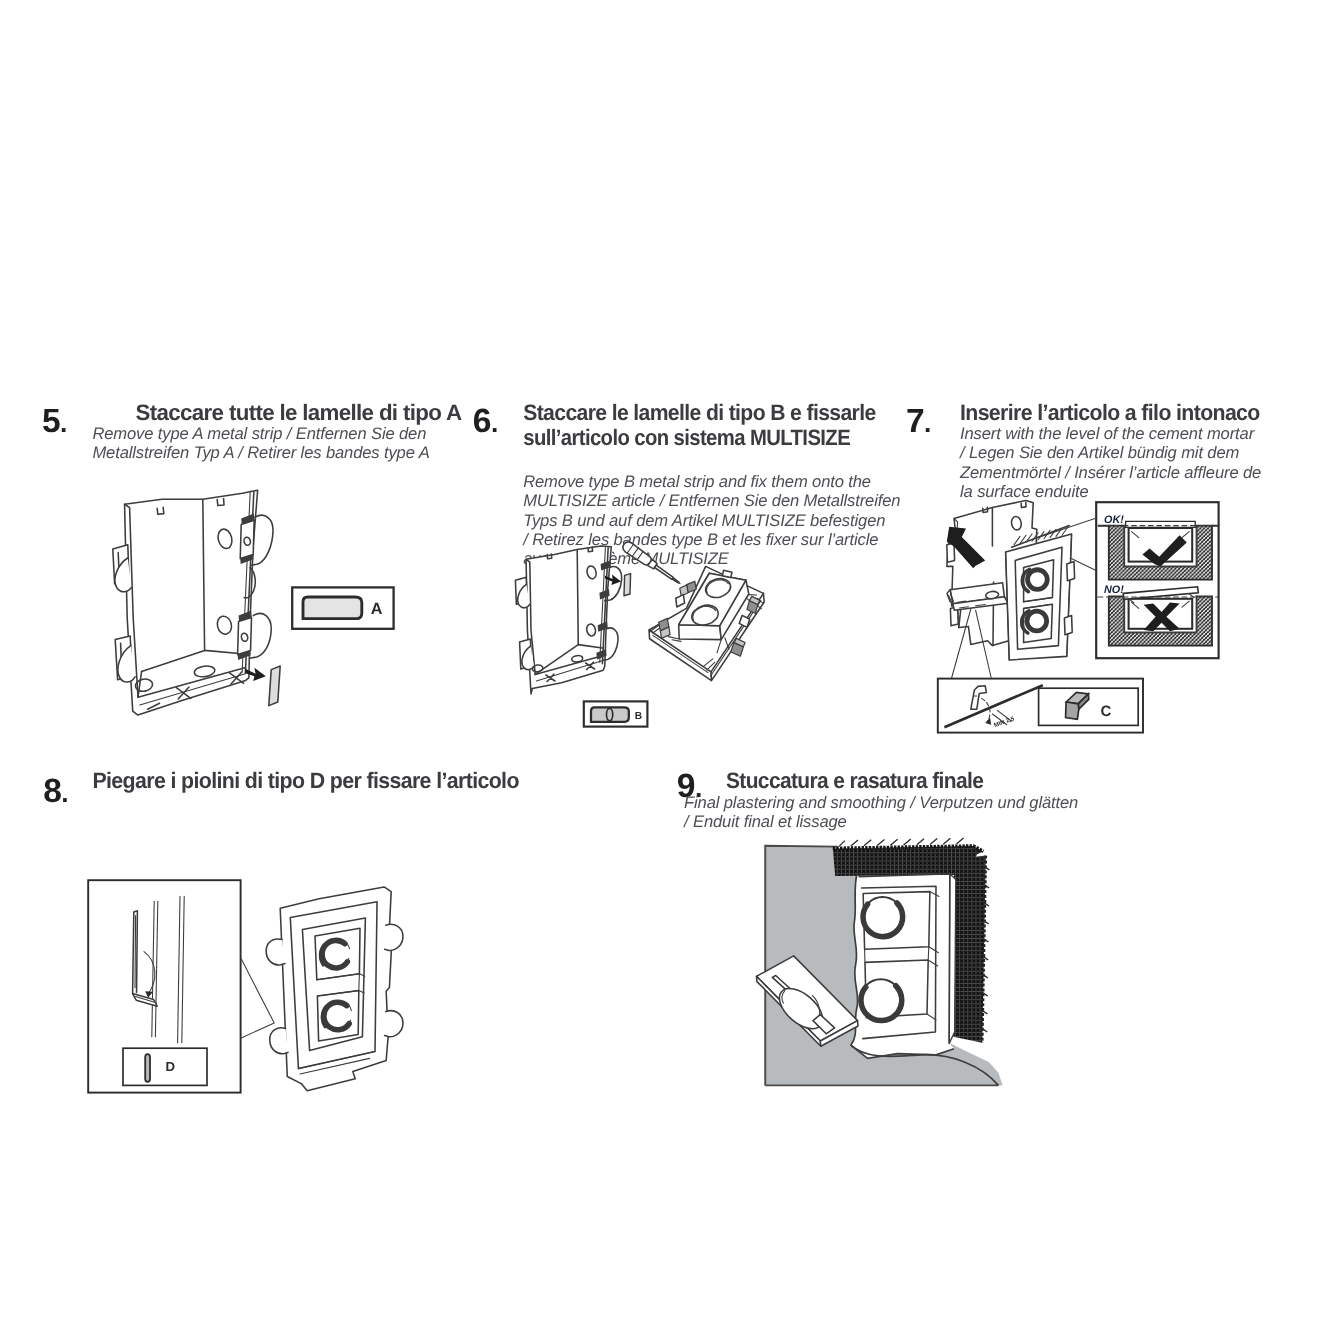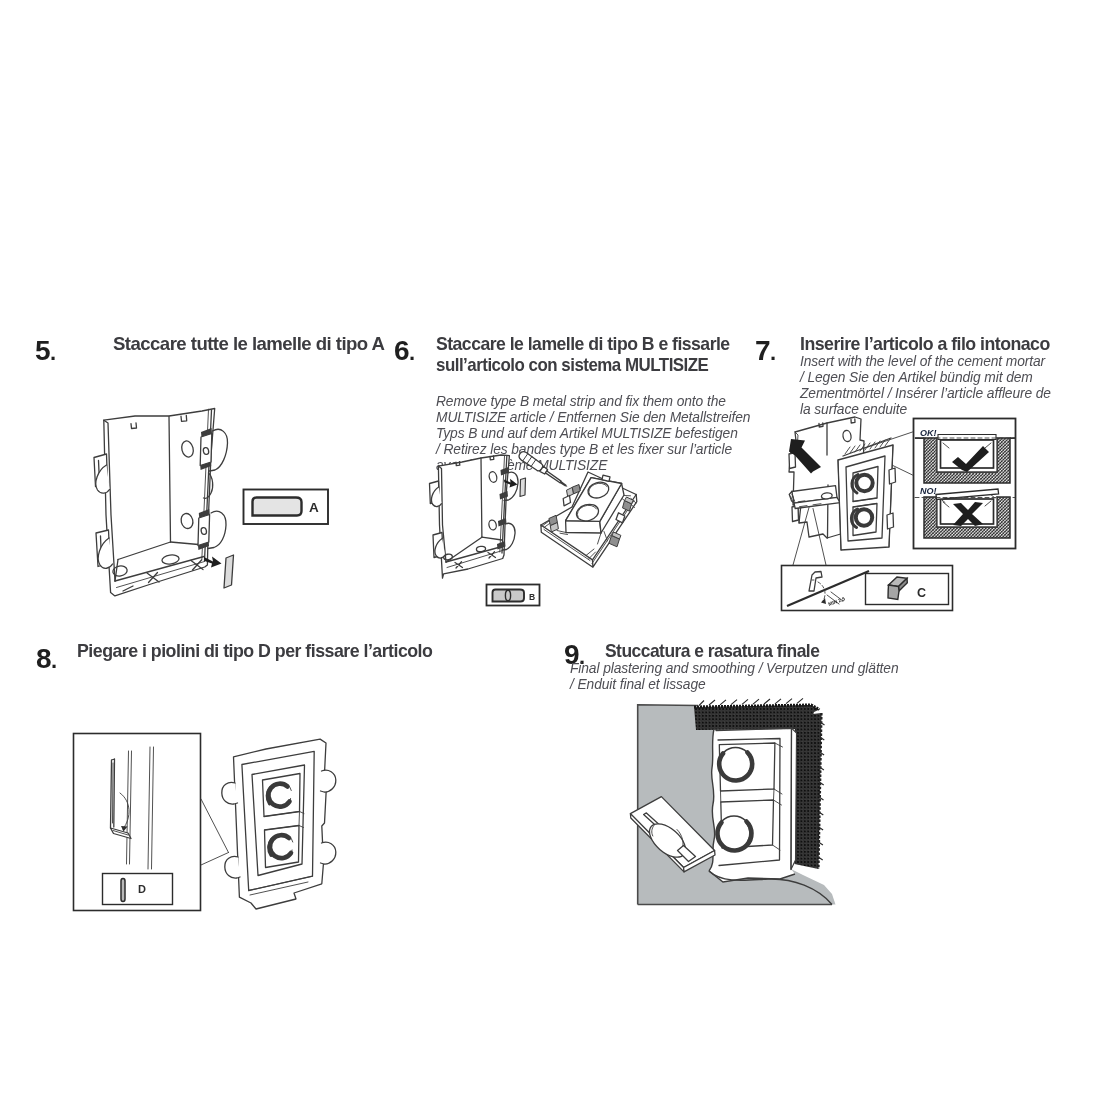--- a/index.html
+++ b/index.html
@@ -13,20 +13,21 @@
 .ln{fill:none;stroke:#3d3d3d;stroke-width:1.3;stroke-linejoin:round;stroke-linecap:round;}
 .lnw{fill:#ffffff;stroke:#3d3d3d;stroke-width:1.3;stroke-linejoin:round;stroke-linecap:round;}
 .lnt{fill:none;stroke:#3d3d3d;stroke-width:0.9;stroke-linejoin:round;stroke-linecap:round;}
 </style>
 </head>
 <body>
 <div id="page">
 
 <div class="num" style="left:35px;top:337px;">5<span>.</span></div>
 <div class="title" style="left:77px;top:334px;margin-left:36px;">Staccare tutte le lamelle di tipo A</div>
+<div class="sub" style="left:77px;top:354px;">Remove type A metal strip / Entfernen Sie den<br>Metallstreifen Typ A / Retirer les bandes type A</div>
 
 <div class="num" style="left:394px;top:336.5px;">6<span>.</span></div>
 <div class="title" style="left:436px;top:334px;transform:scaleX(0.948);transform-origin:0 0;">Staccare le lamelle di tipo B e fissarle</div>
 <div class="title" style="left:436px;top:354.5px;transform:scaleX(0.909);transform-origin:0 0;">sull’articolo con sistema MULTISIZE</div>
 <div class="sub" style="left:436px;top:394px;">Remove type B metal strip and fix them onto the<br>MULTISIZE article / Entfernen Sie den Metallstreifen<br>Typs B und auf dem Artikel MULTISIZE befestigen<br>/ Retirez les bandes type B et les fixer sur l’article<br>avec le système MULTISIZE</div>
 
 <div class="num" style="left:755px;top:336.5px;">7<span>.</span></div>
 <div class="title" style="left:800px;top:334px;transform:scaleX(0.954);transform-origin:0 0;">Inserire l’articolo a filo intonaco</div>
 <div class="sub" style="left:800px;top:354px;">Insert with the level of the cement mortar<br>/ Legen Sie den Artikel bündig mit dem<br>Zementmörtel / Insérer l’article affleure de<br>la surface enduite</div>
 

